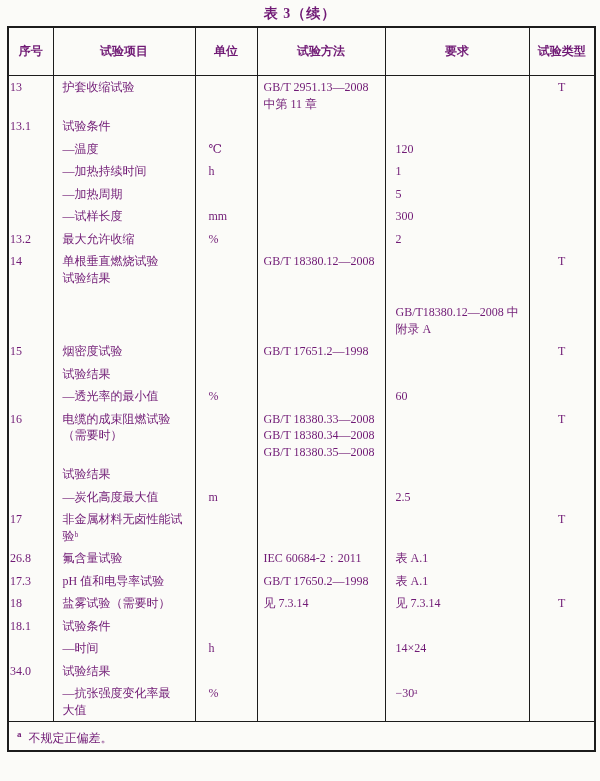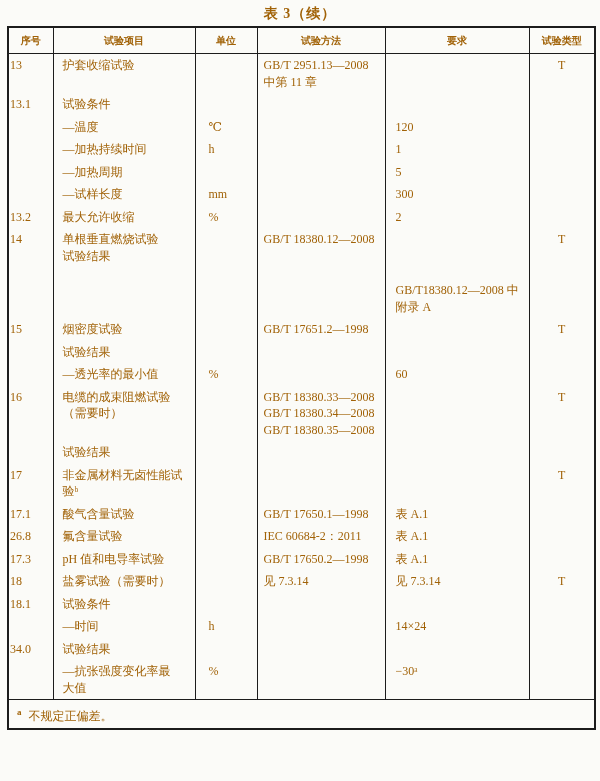--- a/index.html
+++ b/index.html
@@ -6,42 +6,42 @@
     margin: 0;
     padding: 0;
     background: #f6f6f2;
   }
   .page {
     position: relative;
     width: 600px;
     height: 781px;
     background: #fbfbf8;
     font-family: "Liberation Serif", "DejaVu Serif", serif;
-    color: #a16207;
+    color: #701a75;
     overflow: hidden;
   }
   .doc-title {
     text-align: center;
     font-weight: bold;
     font-size: 14px;
     padding-top: 5px;
     letter-spacing: 1px;
   }
   table.std-table {
     border-collapse: collapse;
     table-layout: fixed;
     width: 587px;
     margin: 3px 0 0 7px;
     border: 2px solid #1c1c1c;
   }
   table.std-table th {
     border: 1px solid #1c1c1c;
-    font-size: 10px;
+    font-size: 12px;
     font-weight: bold;
-    padding: 5px 2px;
+    padding: 16px 2px;
     text-align: center;
     line-height: 15px;
   }
   table.std-table td {
     border-left: 1px solid #1c1c1c;
     border-right: 1px solid #1c1c1c;
     vertical-align: top;
     font-size: 12px;
     padding: 3px 1px;
   }
@@ -284,49 +284,47 @@
           <td class="c-no"></td>
           <td class="c-item">
             <div class="bl">试验结果</div>
           </td>
           <td class="c-unit"></td>
           <td class="c-method"></td>
           <td class="c-req"></td>
           <td class="c-type"></td>
         </tr>
         <tr class="">
+          <td class="c-no"></td>
+          <td class="c-item">
+            <div class="bl">—炭化高度最大值</div>
+          </td>
+          <td class="c-unit">
+            <div class="bl">m</div>
+          </td>
+          <td class="c-method"></td>
+          <td class="c-req">
+            <div class="bl">2.5</div>
+          </td>
+          <td class="c-type"></td>
+        </tr>
+        <tr class="">
           <td class="c-no">
             <div class="bl">17</div>
           </td>
           <td class="c-item">
             <div class="bl">非金属材料无卤性能试</div>
             <div class="bl">验ᵇ</div>
           </td>
           <td class="c-unit"></td>
           <td class="c-method"></td>
           <td class="c-req"></td>
           <td class="c-type">
             <div class="bl">T</div>
           </td>
-        </tr>
-        <tr class="">
-          <td class="c-no">
-            <div class="bl">17.1</div>
-          </td>
-          <td class="c-item">
-            <div class="bl">酸气含量试验</div>
-          </td>
-          <td class="c-unit"></td>
-          <td class="c-method">
-            <div class="bl">GB/T 17650.1—1998</div>
-          </td>
-          <td class="c-req">
-            <div class="bl">表 A.1</div>
-          </td>
-          <td class="c-type"></td>
         </tr>
         <tr class="">
           <td class="c-no">
             <div class="bl">26.8</div>
           </td>
           <td class="c-item">
             <div class="bl">氟含量试验</div>
           </td>
           <td class="c-unit"></td>
           <td class="c-method">

